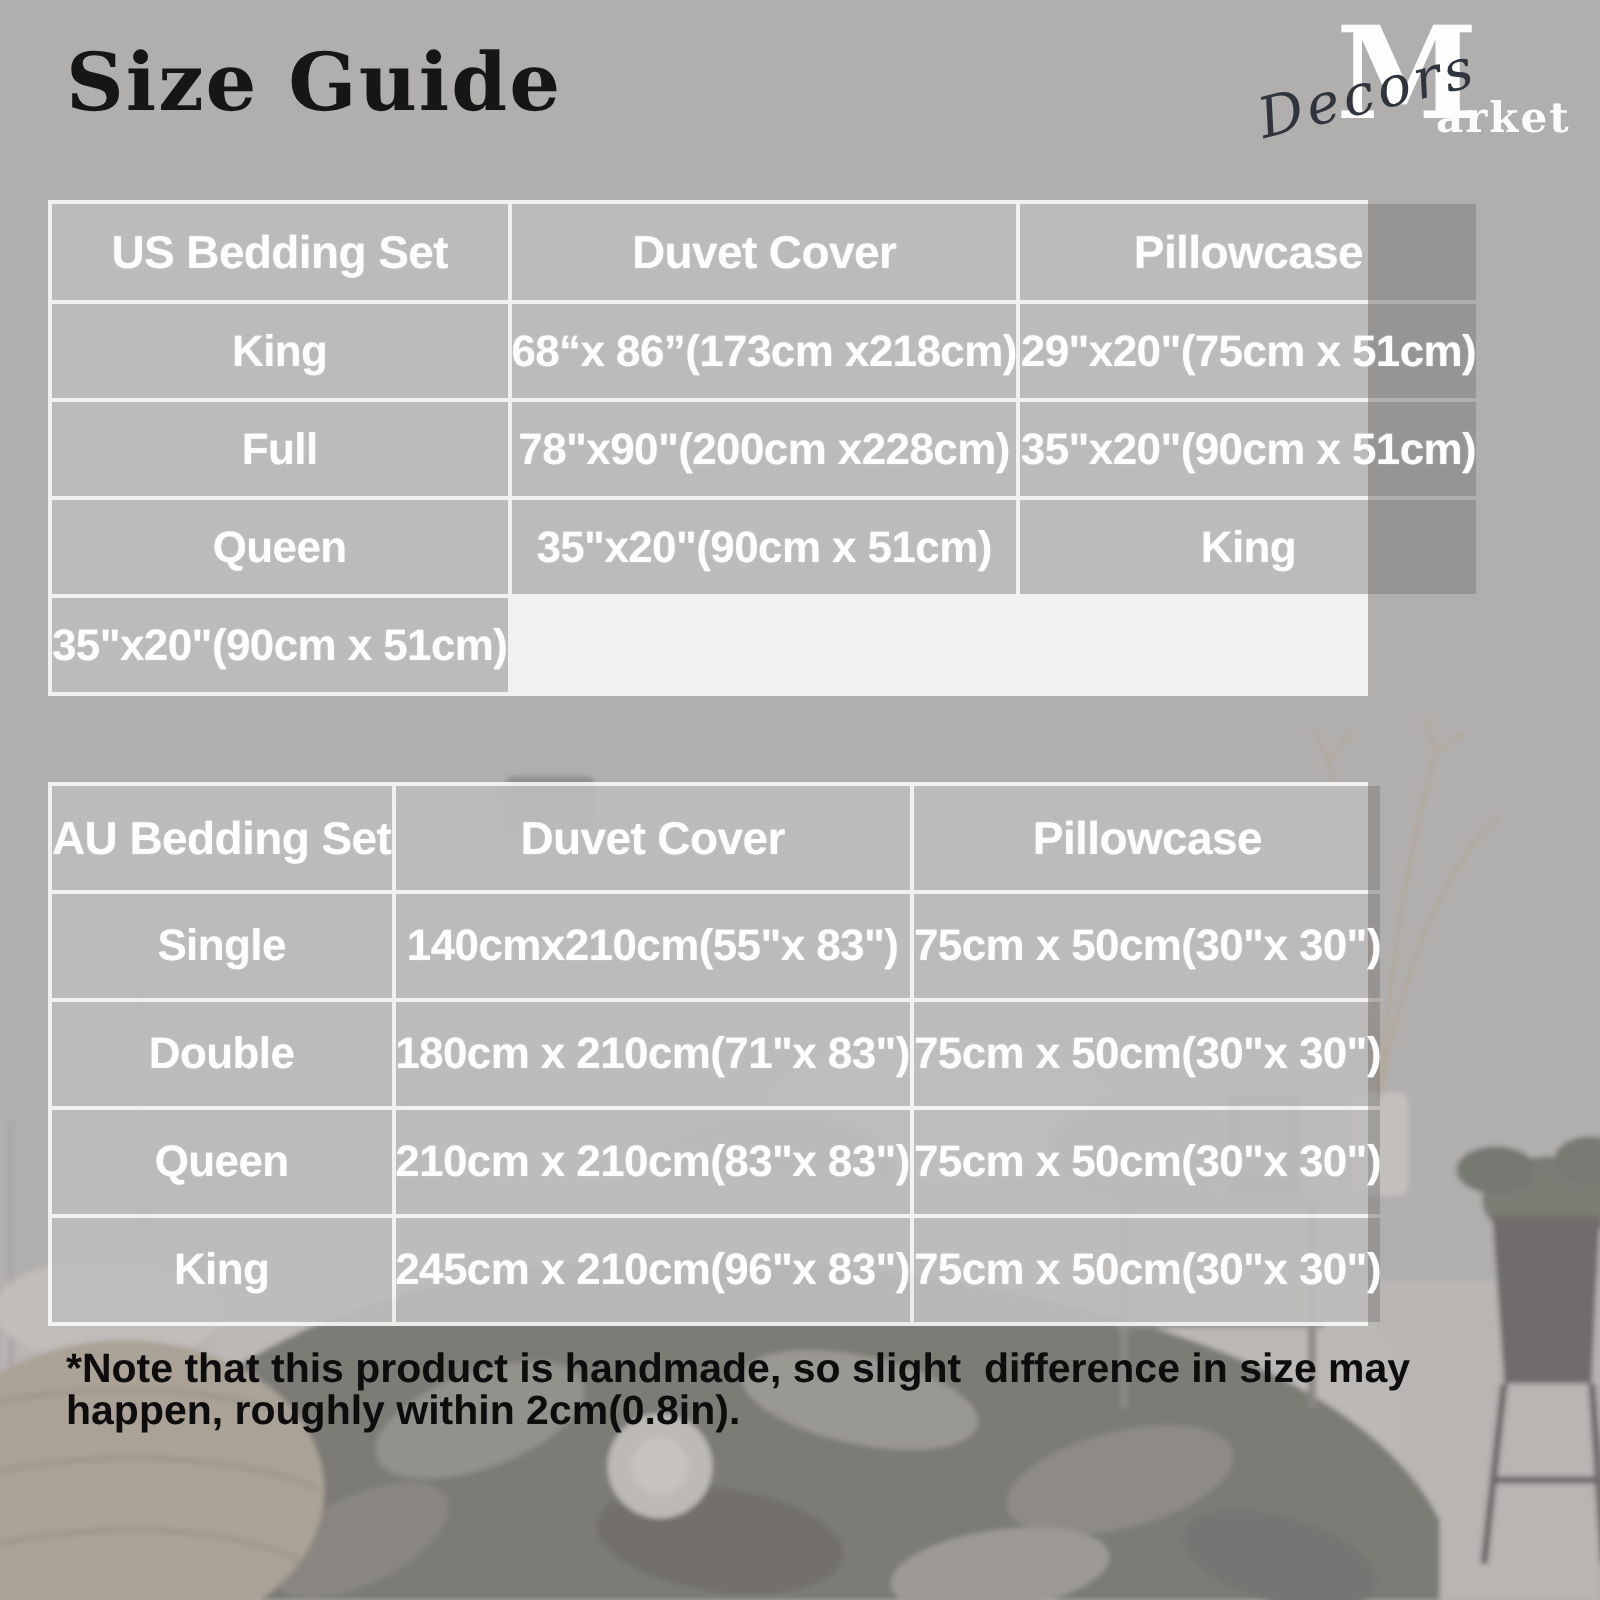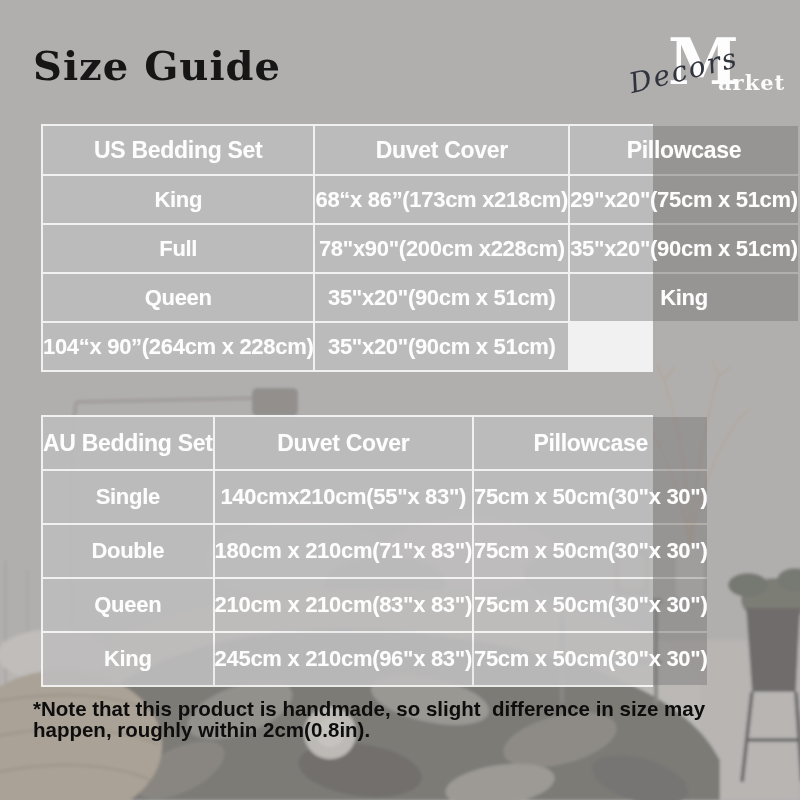--- a/index.html
+++ b/index.html
@@ -4,37 +4,37 @@
 <style>
   html,body{margin:0;padding:0;}
   body{width:800px;height:800px;overflow:hidden;position:relative;
        font-family:"Liberation Sans",sans-serif;background:#b0adad;}
 
   
   .scene{position:absolute;inset:0;z-index:0;}
   .overlay{position:absolute;inset:0;z-index:1;background:rgba(177,174,174,0.42);}
 
   
-  .content{position:absolute;inset:0;z-index:2;margin-top:24px;}
+  .content{position:absolute;inset:0;z-index:2;}
 
   .page-title{position:absolute;left:33px;top:18px;
     font-family:"DejaVu Serif","Liberation Serif",serif;
     font-weight:700;font-size:40px;letter-spacing:1px;color:#161616;}
 
   .logo{position:absolute;top:8px;right:20px;width:150px;height:78px;}
   .logo-m{position:absolute;left:38px;top:-8px;
     font-family:"DejaVu Serif",serif;font-weight:700;font-size:64px;color:#fdfdfd;}
   .logo-script{position:absolute;left:-2px;top:22px;
     font-family:"DejaVu Serif",serif;font-style:italic;font-size:28px;
     color:#2f343d;transform:rotate(-14deg);letter-spacing:2px;}
   .logo-rest{position:absolute;left:88px;top:38px;
     font-family:"DejaVu Serif",serif;font-weight:700;font-size:21px;
     color:#fbfbfb;letter-spacing:1px;}
 
-  .size-table{position:absolute;left:41px;width:612px;
+  .size-table{position:absolute;left:24px;width:660px;
     display:grid;grid-template-columns:201fr 280fr 257fr;
     gap:2px;padding:2px;box-sizing:border-box;
     background:rgba(250,250,250,0.88);}
   .table-us{top:100px;grid-template-rows:48px repeat(4,47px);}
   .table-au{top:391px;grid-template-rows:52px repeat(4,52px);}
   .cell{background:rgba(114,111,111,0.42);
     display:flex;align-items:center;justify-content:center;
     color:#fdfdfd;font-weight:700;font-size:22px;letter-spacing:-0.3px;
     white-space:nowrap;text-shadow:0 0 1px rgba(255,255,255,0.35);}
   .cell.head{font-size:23px;}
@@ -146,21 +146,20 @@
     <div class="cell">29"x20"(75cm x 51cm)</div>
 
     <div class="cell">Full</div>
     <div class="cell">78"x90"(200cm x228cm)</div>
     <div class="cell">35"x20"(90cm x 51cm)</div>
 
     <div class="cell">Queen</div>
     <div class="cell">35"x20"(90cm x 51cm)</div>
 
     <div class="cell">King</div>
-    <div class="cell">104“x 90”(264cm x 228cm)</div>
     <div class="cell">35"x20"(90cm x 51cm)</div>
   </div>
 
   <div class="size-table table-au">
     <div class="cell head">AU Bedding Set</div>
     <div class="cell head">Duvet Cover</div>
     <div class="cell head">Pillowcase</div>
 
     <div class="cell">Single</div>
     <div class="cell">140cmx210cm(55"x 83")</div>

